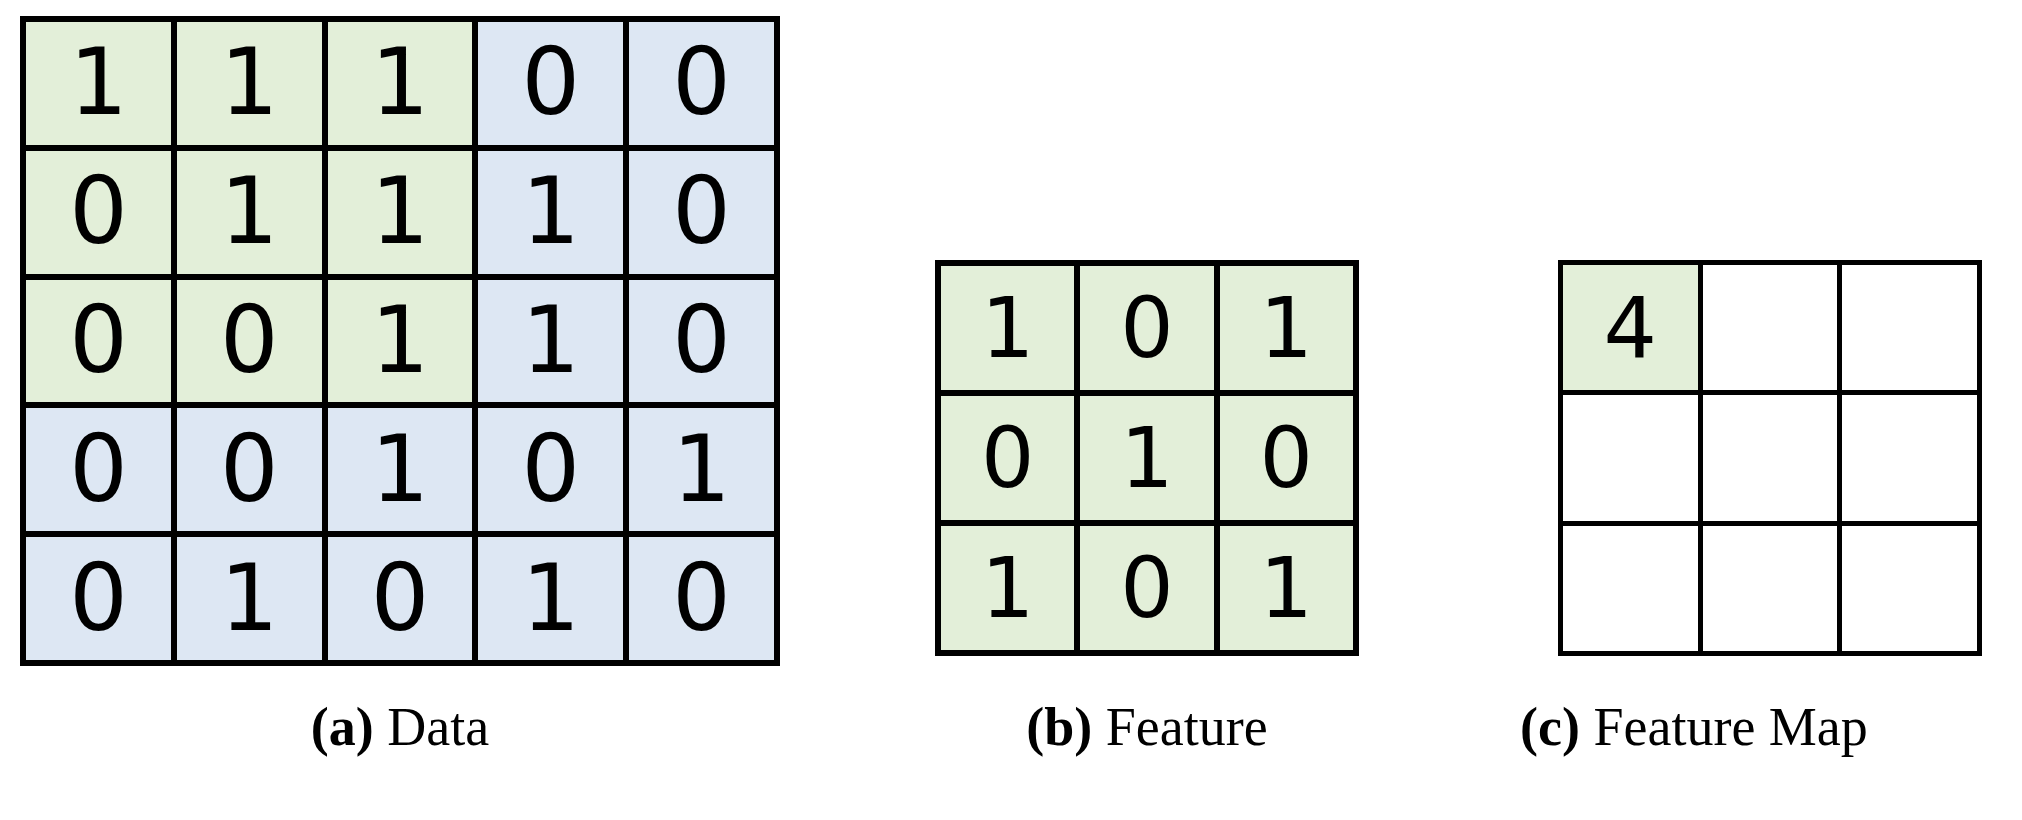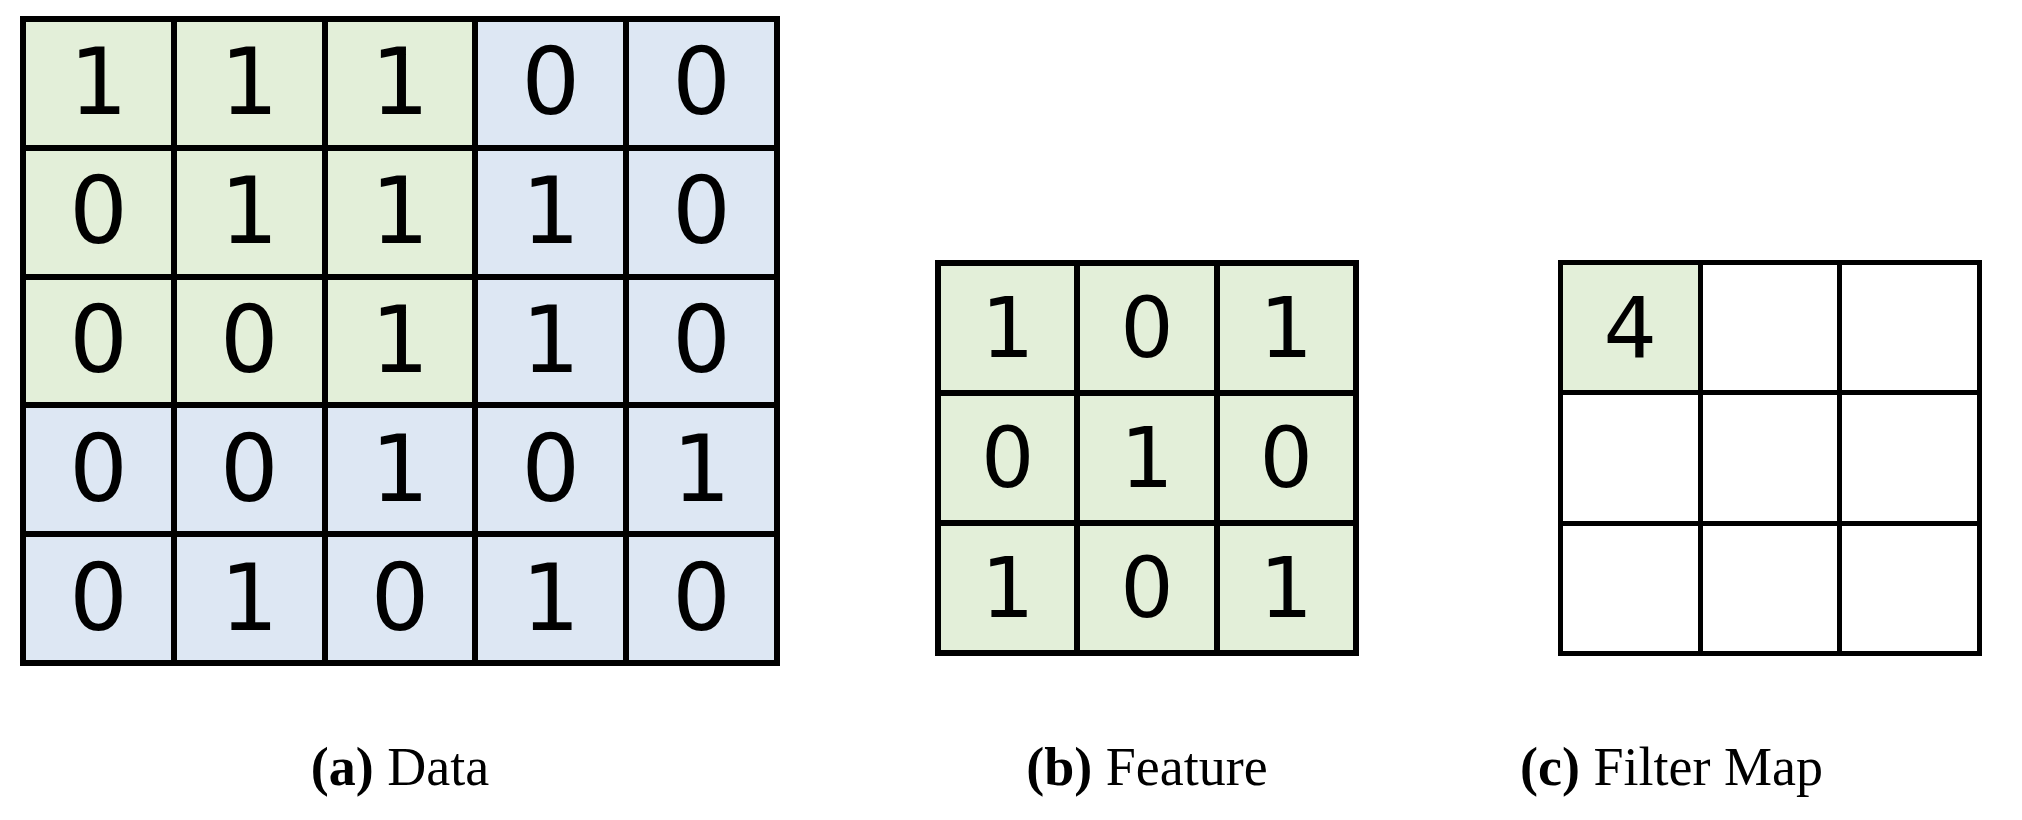--- a/index.html
+++ b/index.html
@@ -84,21 +84,20 @@
   #feature-map-grid .cell.empty { color: transparent; }
 
   
   .caption {
     position: absolute;
     font-family: "Liberation Serif", "DejaVu Serif", serif;
     font-size: 54px;
     color: #000000;
     white-space: nowrap;
     line-height: 1;
-    margin-top: 40px;
   }
   .caption .tag {
     font-weight: bold;
   }
   #caption-a { left: 20px;   top: 700px; width: 760px;  text-align: center; }
   #caption-b { left: 935px;  top: 700px; width: 424px;  text-align: center; }
   #caption-c { left: 1520px; top: 700px; width: 500px;  text-align: left; }
 </style>
 </head>
 <body>
@@ -159,16 +158,16 @@
 
   <div class="caption" id="caption-a">
     <span class="tag">(a)</span><span> Data</span>
   </div>
 
   <div class="caption" id="caption-b">
     <span class="tag">(b)</span><span> Feature</span>
   </div>
 
   <div class="caption" id="caption-c">
-    <span class="tag">(c)</span><span> Filter Map</span>
+    <span class="tag">(c)</span><span> Feature Map</span>
   </div>
 
 </div>
 
 </body></html>

